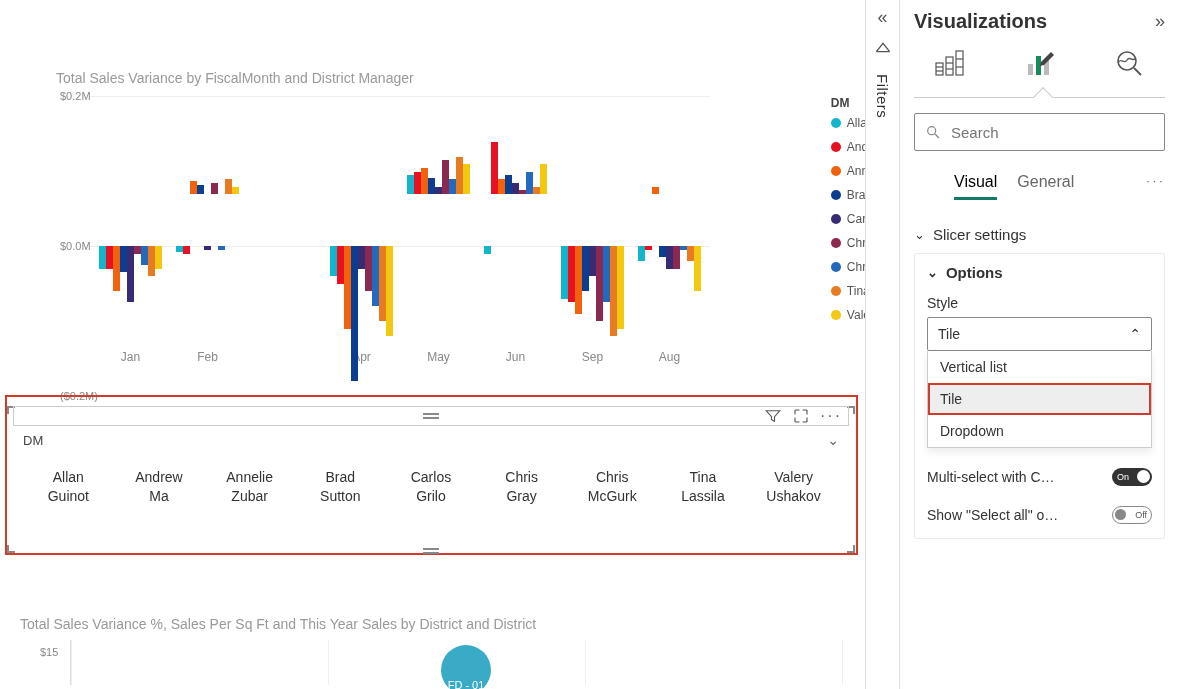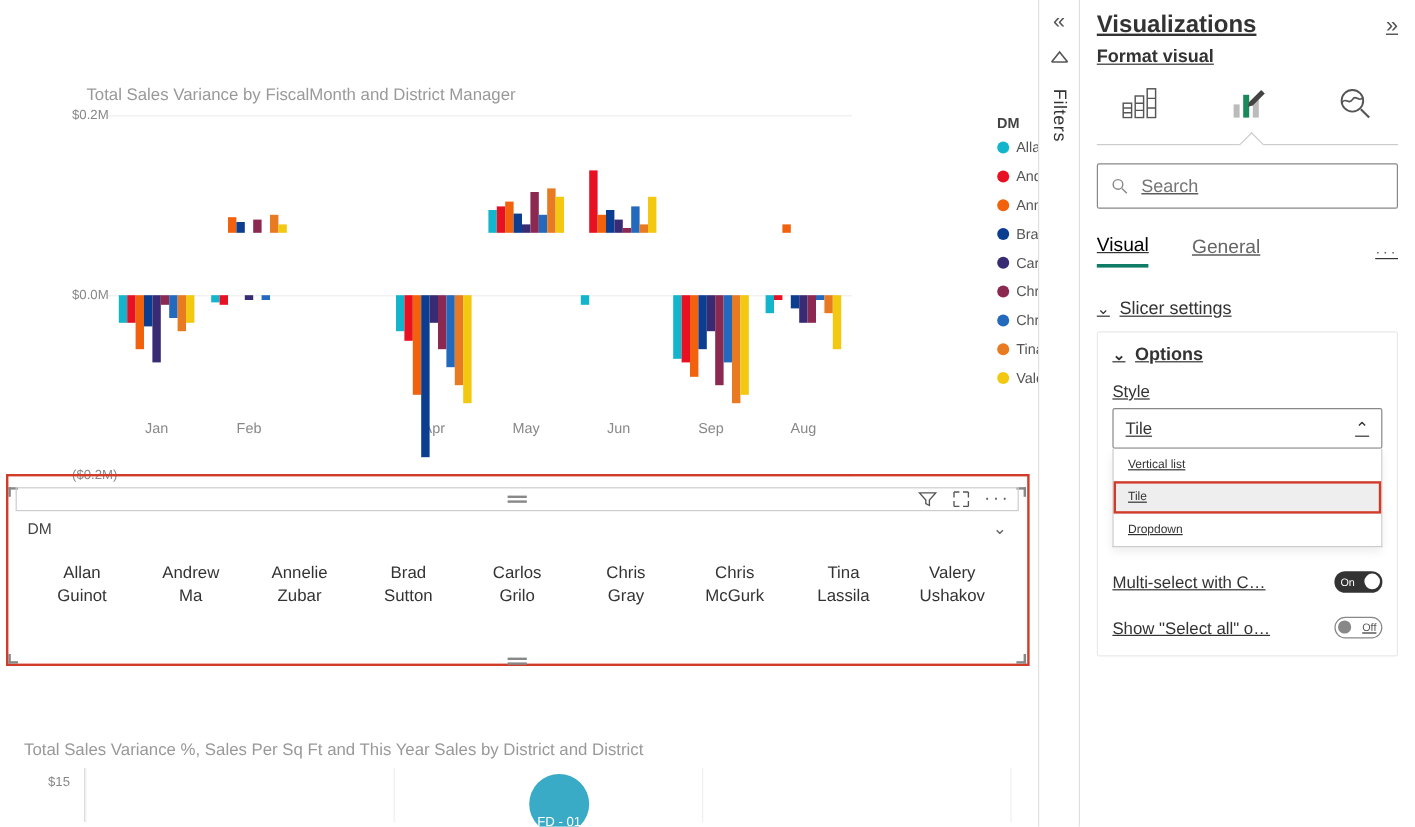--- a/index.html
+++ b/index.html
@@ -17,21 +17,21 @@
     color:#333;
     background:#fff;
     width:1179px;
     height:689px;
     overflow:hidden;
     display:flex;
   }
   
   .canvas{flex:1;position:relative;padding:0 0 0 0;overflow:hidden;}
 
-  .chart-title{color:#999;margin:70px 0 10px 72px;font-size:14px;}
+  .chart-title{color:#999;margin:70px 0 10px 56px;font-size:14px;}
 
   .chart-area{position:relative;margin-left:60px;width:780px;height:300px;}
 
   .plot{position:absolute;left:30px;top:0;width:620px;height:248px;}
   .gridline{position:absolute;left:0;right:0;border-top:1px solid #eee;}
   .axis-label{position:absolute;left:-30px;font-size:11px;color:#888;transform:translateY(-50%);}
 
   .month-group{position:absolute;bottom:0;width:72px;display:flex;justify-content:center;align-items:flex-end;height:100%;}
   .month-label{position:absolute;top:calc(100% + 6px);width:100%;text-align:center;font-size:12px;color:#888;}
   .bar{width:7px;position:absolute;}
@@ -65,50 +65,50 @@
   .chart2-plot{position:absolute;left:70px;top:640px;width:780px;height:45px;border-left:1px solid #ddd;}
   .chart2-plot .vline{position:absolute;top:0;bottom:0;border-left:1px solid #eee;}
   .bubble{position:absolute;width:50px;height:50px;border-radius:50%;background:#39abc6;color:#fff;display:flex;align-items:flex-start;justify-content:center;font-size:11px;padding-top:34px;}
 
   
   .filters-rail{width:34px;border-left:1px solid var(--border);display:flex;flex-direction:column;align-items:center;padding-top:8px;gap:14px;}
   .collapse-arrows{font-size:18px;color:#555;cursor:pointer;line-height:1;}
   .filters-label{writing-mode:vertical-rl;font-size:15px;color:#333;letter-spacing:0.5px;}
 
   
-  .panel{width:280px;min-width:280px;border-left:1px solid var(--border);padding:10px 14px 4px;text-decoration:underline;}
+  .panel{width:280px;min-width:280px;border-left:1px solid var(--border);padding:10px 14px 4px;}
   .panel-header{display:flex;justify-content:space-between;align-items:center;}
   .panel-title{font-size:20px;font-weight:600;}
   .subtitle{font-size:15px;font-weight:600;margin-top:6px;}
 
   .tool-icons{display:flex;justify-content:space-between;padding:12px 18px 0;position:relative;}
   .tool-icon{width:36px;height:36px;display:flex;align-items:center;justify-content:center;cursor:pointer;position:relative;}
   .tool-icon.active::after{content:"";position:absolute;left:-6px;right:-6px;bottom:-14px;height:0;}
   .caret-connector{position:relative;height:12px;margin-top:6px;}
   .caret-connector::before{content:"";position:absolute;left:0;right:0;top:10px;border-top:1px solid #ccc;}
   .caret-connector .caret{position:absolute;left:122px;top:3px;width:14px;height:14px;background:#fff;border-left:1px solid #ccc;border-top:1px solid #ccc;transform:rotate(45deg);}
 
   .search-wrap{margin-top:14px;}
   .search{width:100%;height:38px;border:1px solid #888;border-radius:2px;display:flex;align-items:center;padding:0 10px;gap:8px;color:#888;}
   .search input{border:none;outline:none;flex:1;font-size:15px;background:transparent;}
 
-  .tabs{display:flex;gap:36px;margin-top:22px;align-items:center;}
+  .tabs{display:flex;gap:20px;margin-top:22px;align-items:flex-start;margin-left:40px;}
   .tab{font-size:16px;color:#666;padding-bottom:6px;cursor:pointer;}
   .tab.active{color:#000;border-bottom:3px solid #107c66;}
   .tab-more{margin-left:auto;color:#666;cursor:pointer;letter-spacing:2px;}
 
   .section-head{display:flex;align-items:center;gap:8px;font-size:15px;margin-top:26px;cursor:pointer;}
   .section-head.sub{margin-top:16px;}
   .chev{display:inline-block;transform:rotate(0deg);font-size:13px;color:#333;}
 
   .option-block{margin-top:14px;}
   .opt-label{font-size:14px;color:#333;margin-bottom:6px;}
   .sel-box{height:34px;border:1px solid #888;border-radius:2px;display:flex;align-items:center;justify-content:space-between;padding:0 10px;font-size:14px;cursor:pointer;}
   .dropdown{border:1px solid #ccc;border-top:none;background:#fff;box-shadow:0 4px 8px rgba(0,0,0,.08);}
-  .dd-item{padding:8px 12px;font-size:10px;cursor:pointer;}
+  .dd-item{padding:8px 12px;font-size:14px;cursor:pointer;}
   .dd-item.sel{background:#eee;outline:2px solid #d13b2a;outline-offset:-2px;}
 
   .toggle-row{display:flex;align-items:center;justify-content:space-between;margin-top:20px;font-size:14px;}
   .toggle{width:40px;height:18px;border-radius:10px;position:relative;cursor:pointer;font-size:9px;display:flex;align-items:center;}
   .toggle.on{background:#333;color:#fff;justify-content:flex-start;padding-left:5px;}
   .toggle.off{background:#fff;color:#555;justify-content:flex-end;padding-right:4px;border:1px solid #888;}
   .knob{width:13px;height:13px;border-radius:50%;background:#fff;position:absolute;top:2px;}
   .toggle.on .knob{right:2px;}
   .toggle.off .knob{left:2px;background:#888;width:11px;height:11px;}
 
@@ -321,21 +321,20 @@
       </svg>
   </span>
   <div class="filters-label">Filters</div>
 </div>
 
 <div class="panel">
   <div class="panel-header">
     <div class="panel-title">Visualizations</div>
     <span style="font-size:18px;color:#555;cursor:pointer;">»</span>
   </div>
-  <div class="subtitle">Format visual</div>
 
   <div class="tool-icons">
     <div class="tool-icon">
       <svg width="30" height="26" viewBox="0 0 30 26">
           <g fill="none" stroke="#555" stroke-width="1.2">
             <rect x="1" y="13" width="7" height="12"></rect>
             <rect x="11" y="7" width="7" height="18"></rect>
             <rect x="21" y="1" width="7" height="24"></rect>
             <line x1="1" y1="17" x2="8" y2="17"></line>
             <line x1="1" y1="21" x2="8" y2="21"></line>

